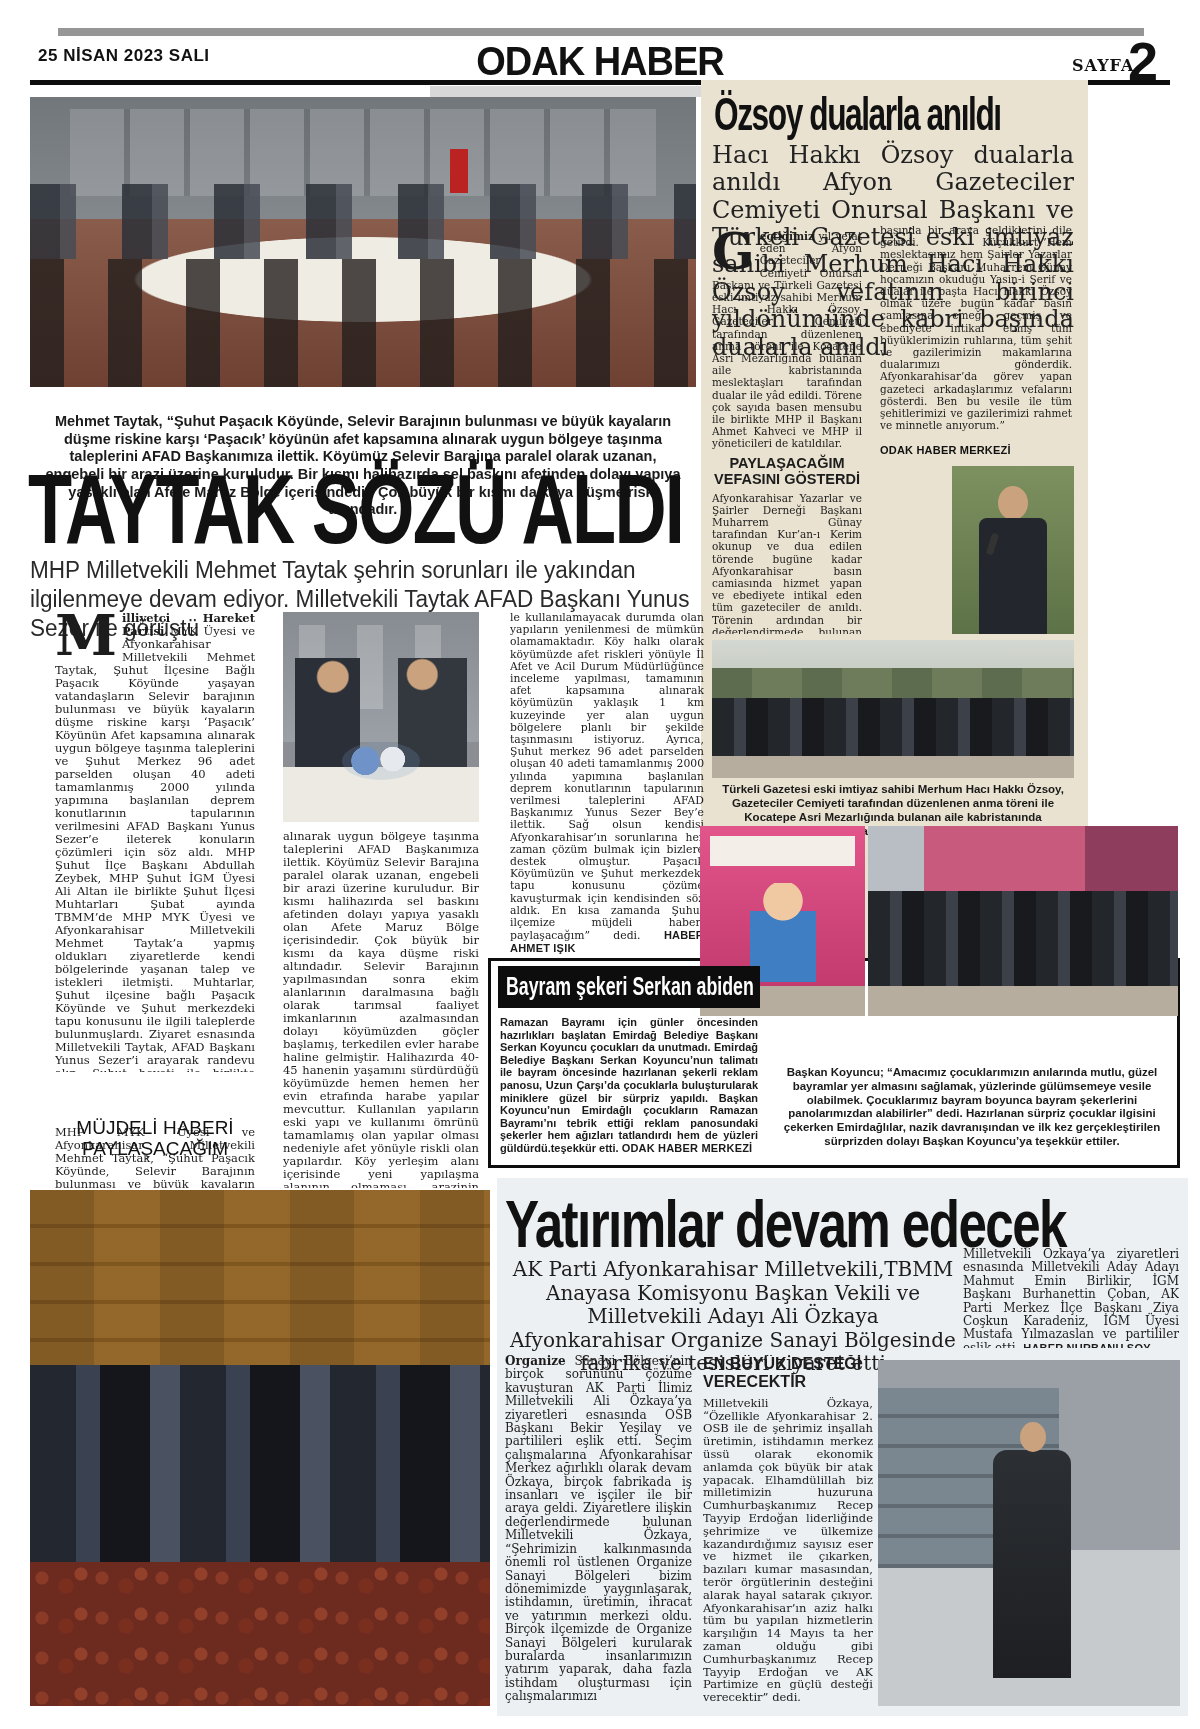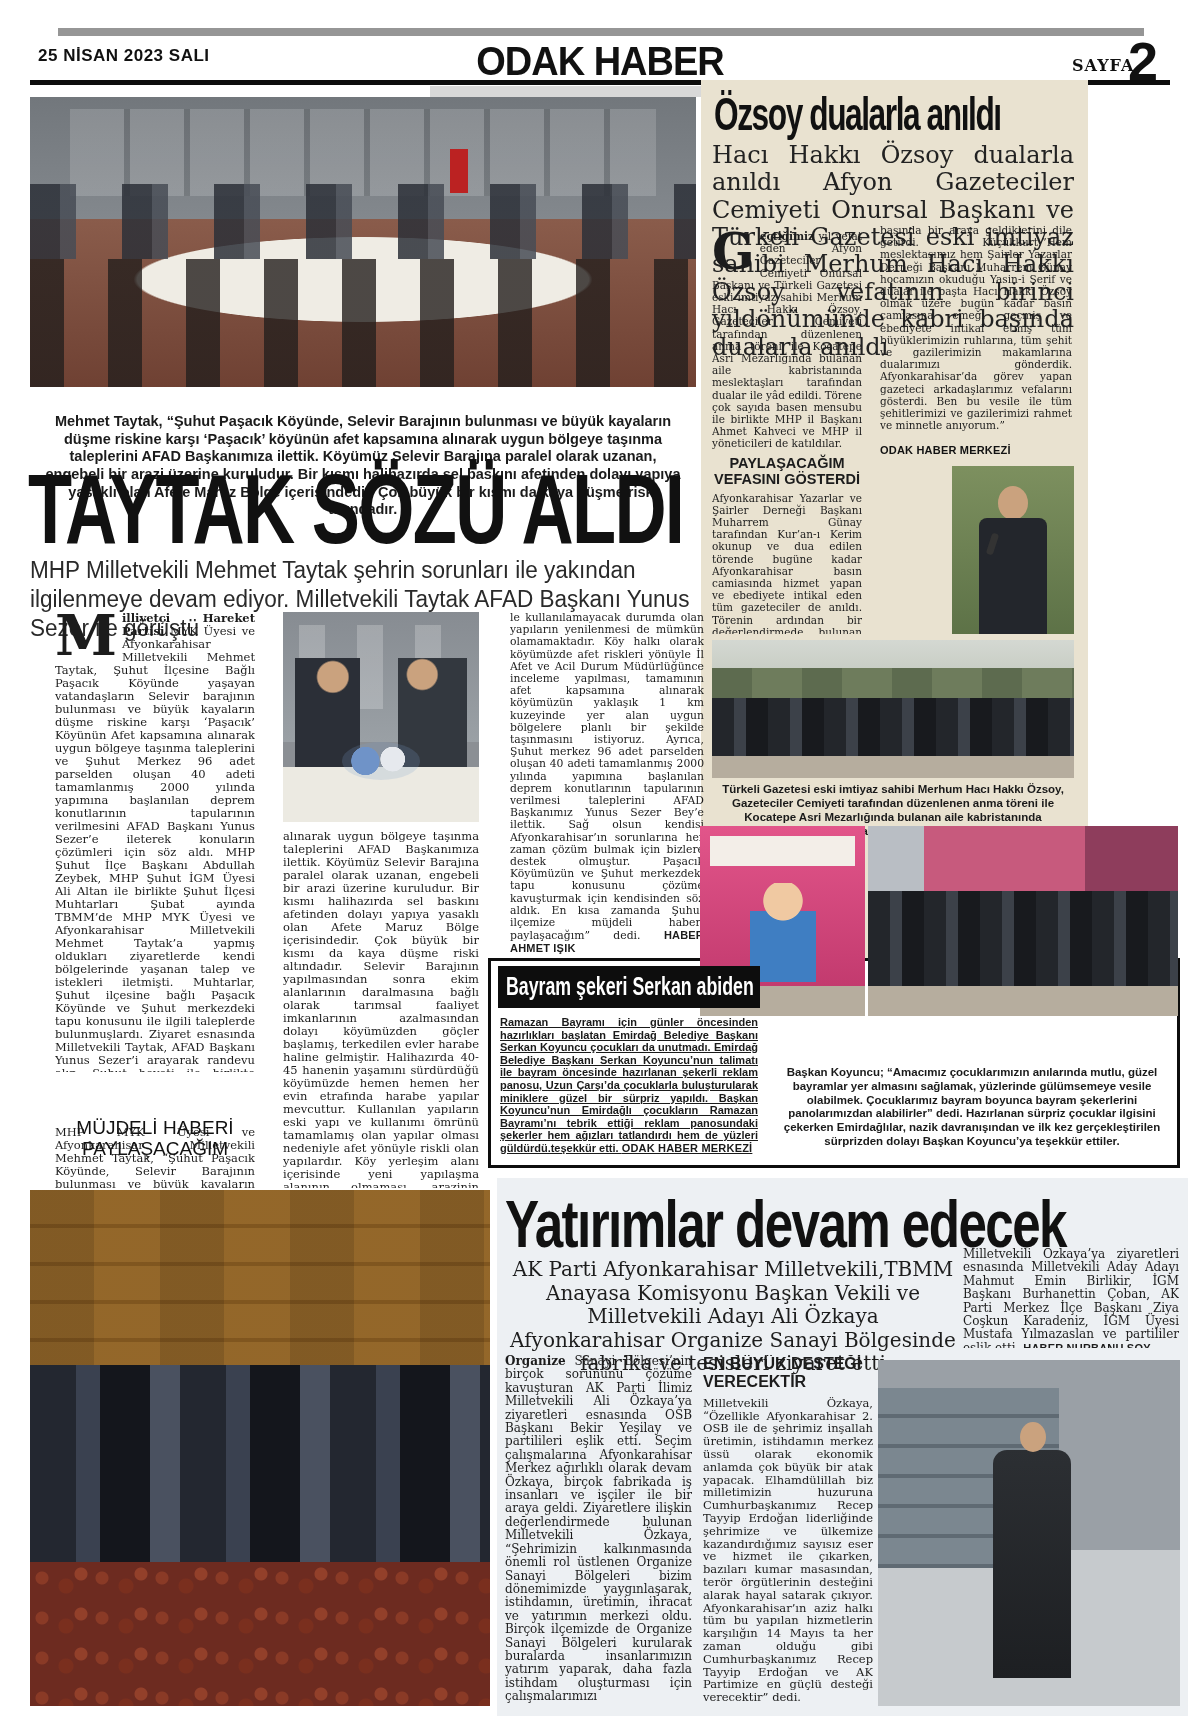--- a/index.html
+++ b/index.html
@@ -48,21 +48,21 @@
   #o-sub{font-family:"Liberation Sans",sans-serif;font-size:14.5px;font-weight:900;line-height:1.1;text-align:center;margin:6px 0 4px 0;}
   #o-colR{left:880px;top:224px;width:192px;height:230px;}
   #o-credit{left:880px;top:444px;width:192px;}
   #o-portrait{left:952px;top:466px;width:122px;height:168px;}
   #o-cem{left:712px;top:640px;width:362px;height:138px;}
   #o-cemcap{left:714px;top:782px;width:358px;font-size:11.5px;font-weight:bold;line-height:1.22;color:#1a1a1a;}
   
   #b-box{left:488px;top:958px;width:692px;height:210px;border:3px solid #0d0d0d;box-sizing:border-box;background:#fff;}
   #b-banner{left:498px;top:966px;width:262px;height:42px;background:#0d0d0d;color:#fff;}
   #b-banner .t{position:absolute;left:8px;top:5px;font-size:24px;font-weight:900;transform:scale(.74,1.1);transform-origin:0 0;white-space:nowrap;}
-  #b-body{left:500px;top:1016px;width:258px;height:142px;font-size:11px;font-weight:600;line-height:12.6px;color:#1a1a1a;text-decoration:underline;}
+  #b-body{left:500px;top:1016px;width:258px;height:142px;font-size:11px;font-weight:600;line-height:12.6px;color:#1a1a1a;}
   #b-photo1{left:700px;top:826px;width:165px;height:190px;}
   #b-photo2{left:868px;top:826px;width:310px;height:190px;}
   #b-caption{left:772px;top:1022px;width:400px;font-size:11.5px;font-weight:bold;line-height:1.2;color:#1a1a1a;margin-top:44px;}
   
   #panel{left:497px;top:1178px;width:691px;height:538px;background:#edf0f3;}
   #y-headline{left:505px;top:1185px;font-size:64px;transform:scale(.8,1.05);}
   #y-lead{left:508px;top:1258px;width:450px;font-family:"DejaVu Serif",serif;font-size:20px;line-height:1.18;color:#1d1d1d;text-align:center;}
   #y-side{left:963px;top:1248px;width:216px;height:100px;font-family:"DejaVu Serif",serif;font-size:12px;line-height:13.4px;color:#1c1c1c;}
   .ybody{font-family:"DejaVu Serif",serif;font-size:12px;line-height:13.4px;color:#1c1c1c;hyphens:auto;}
   #y-colA{left:505px;top:1355px;width:187px;height:348px;}

